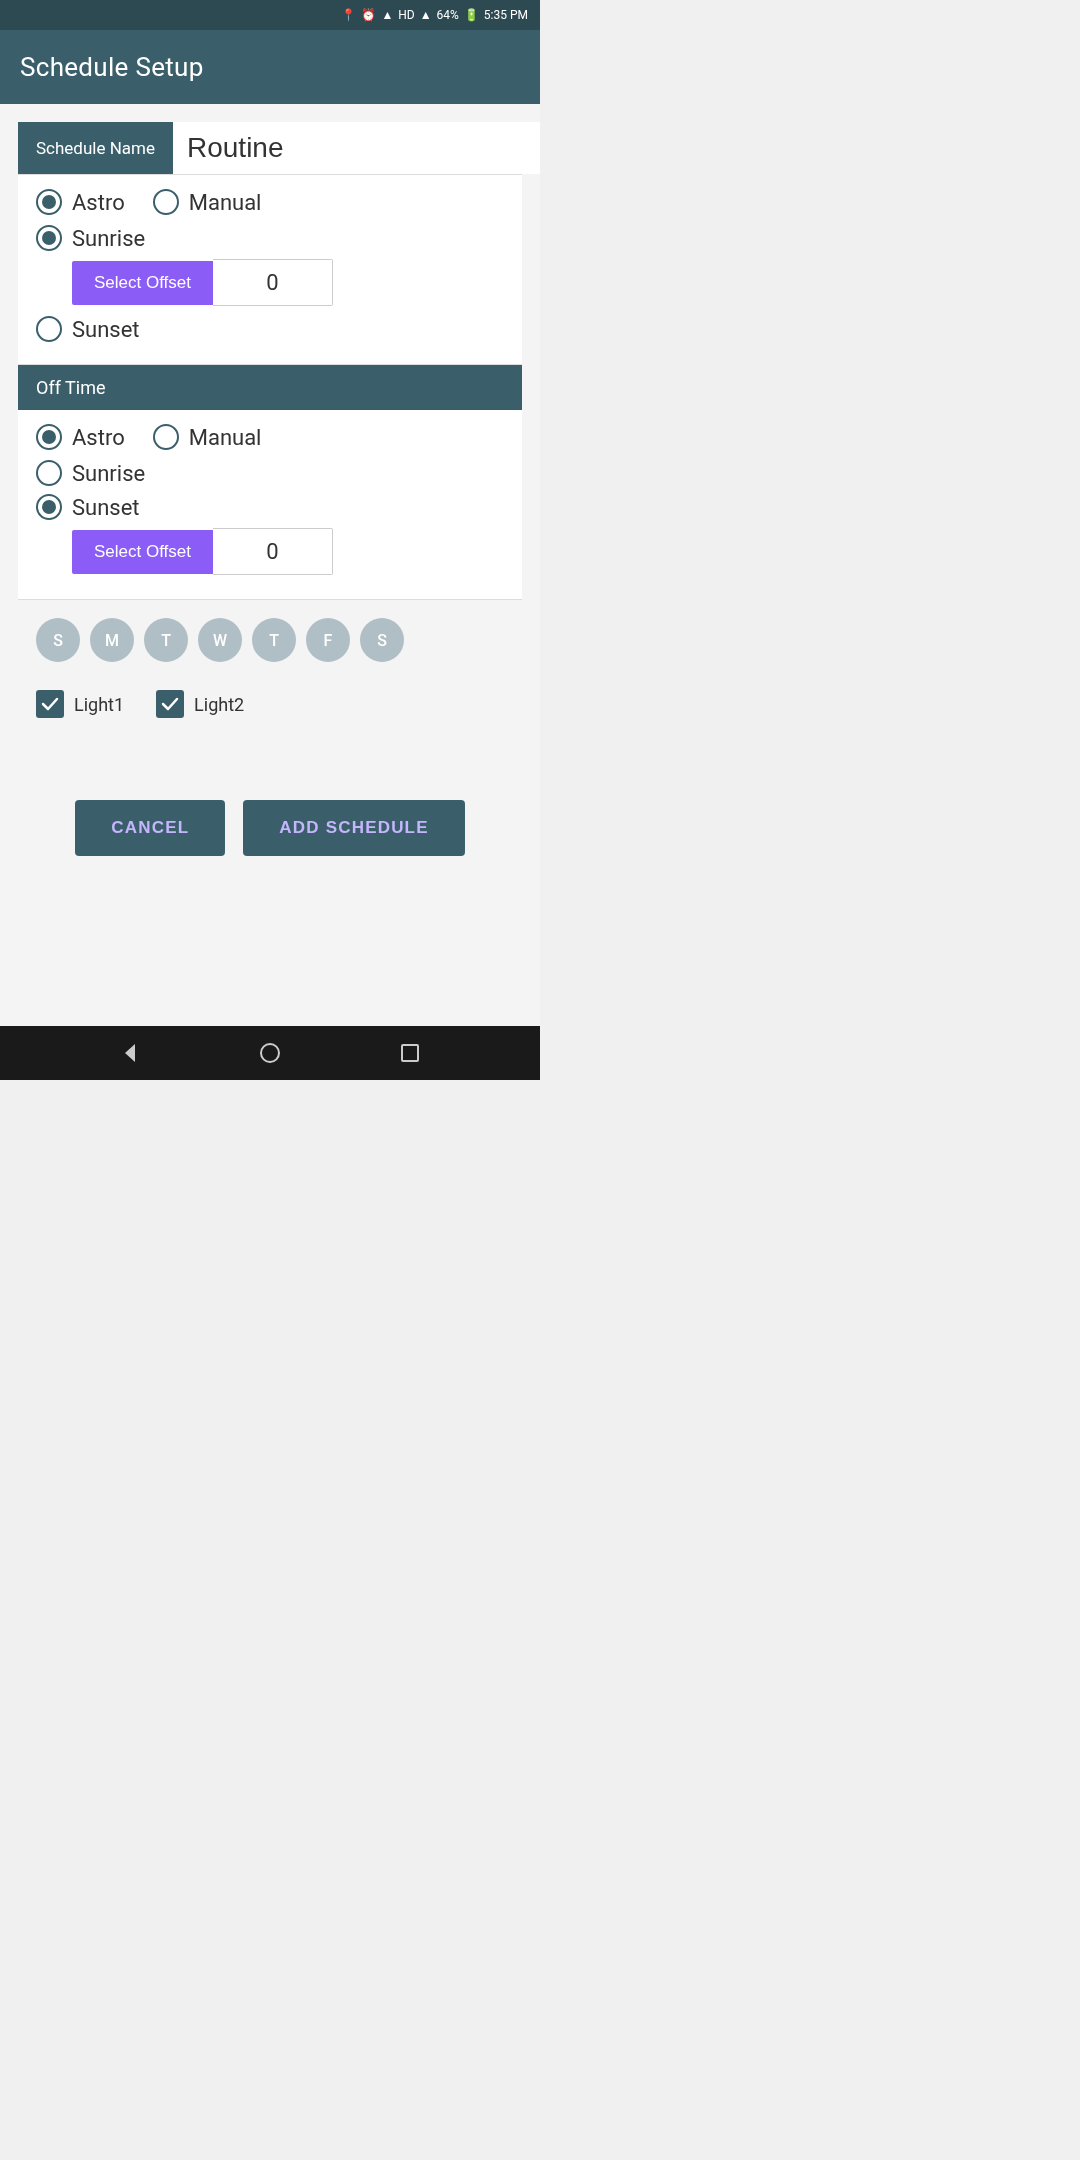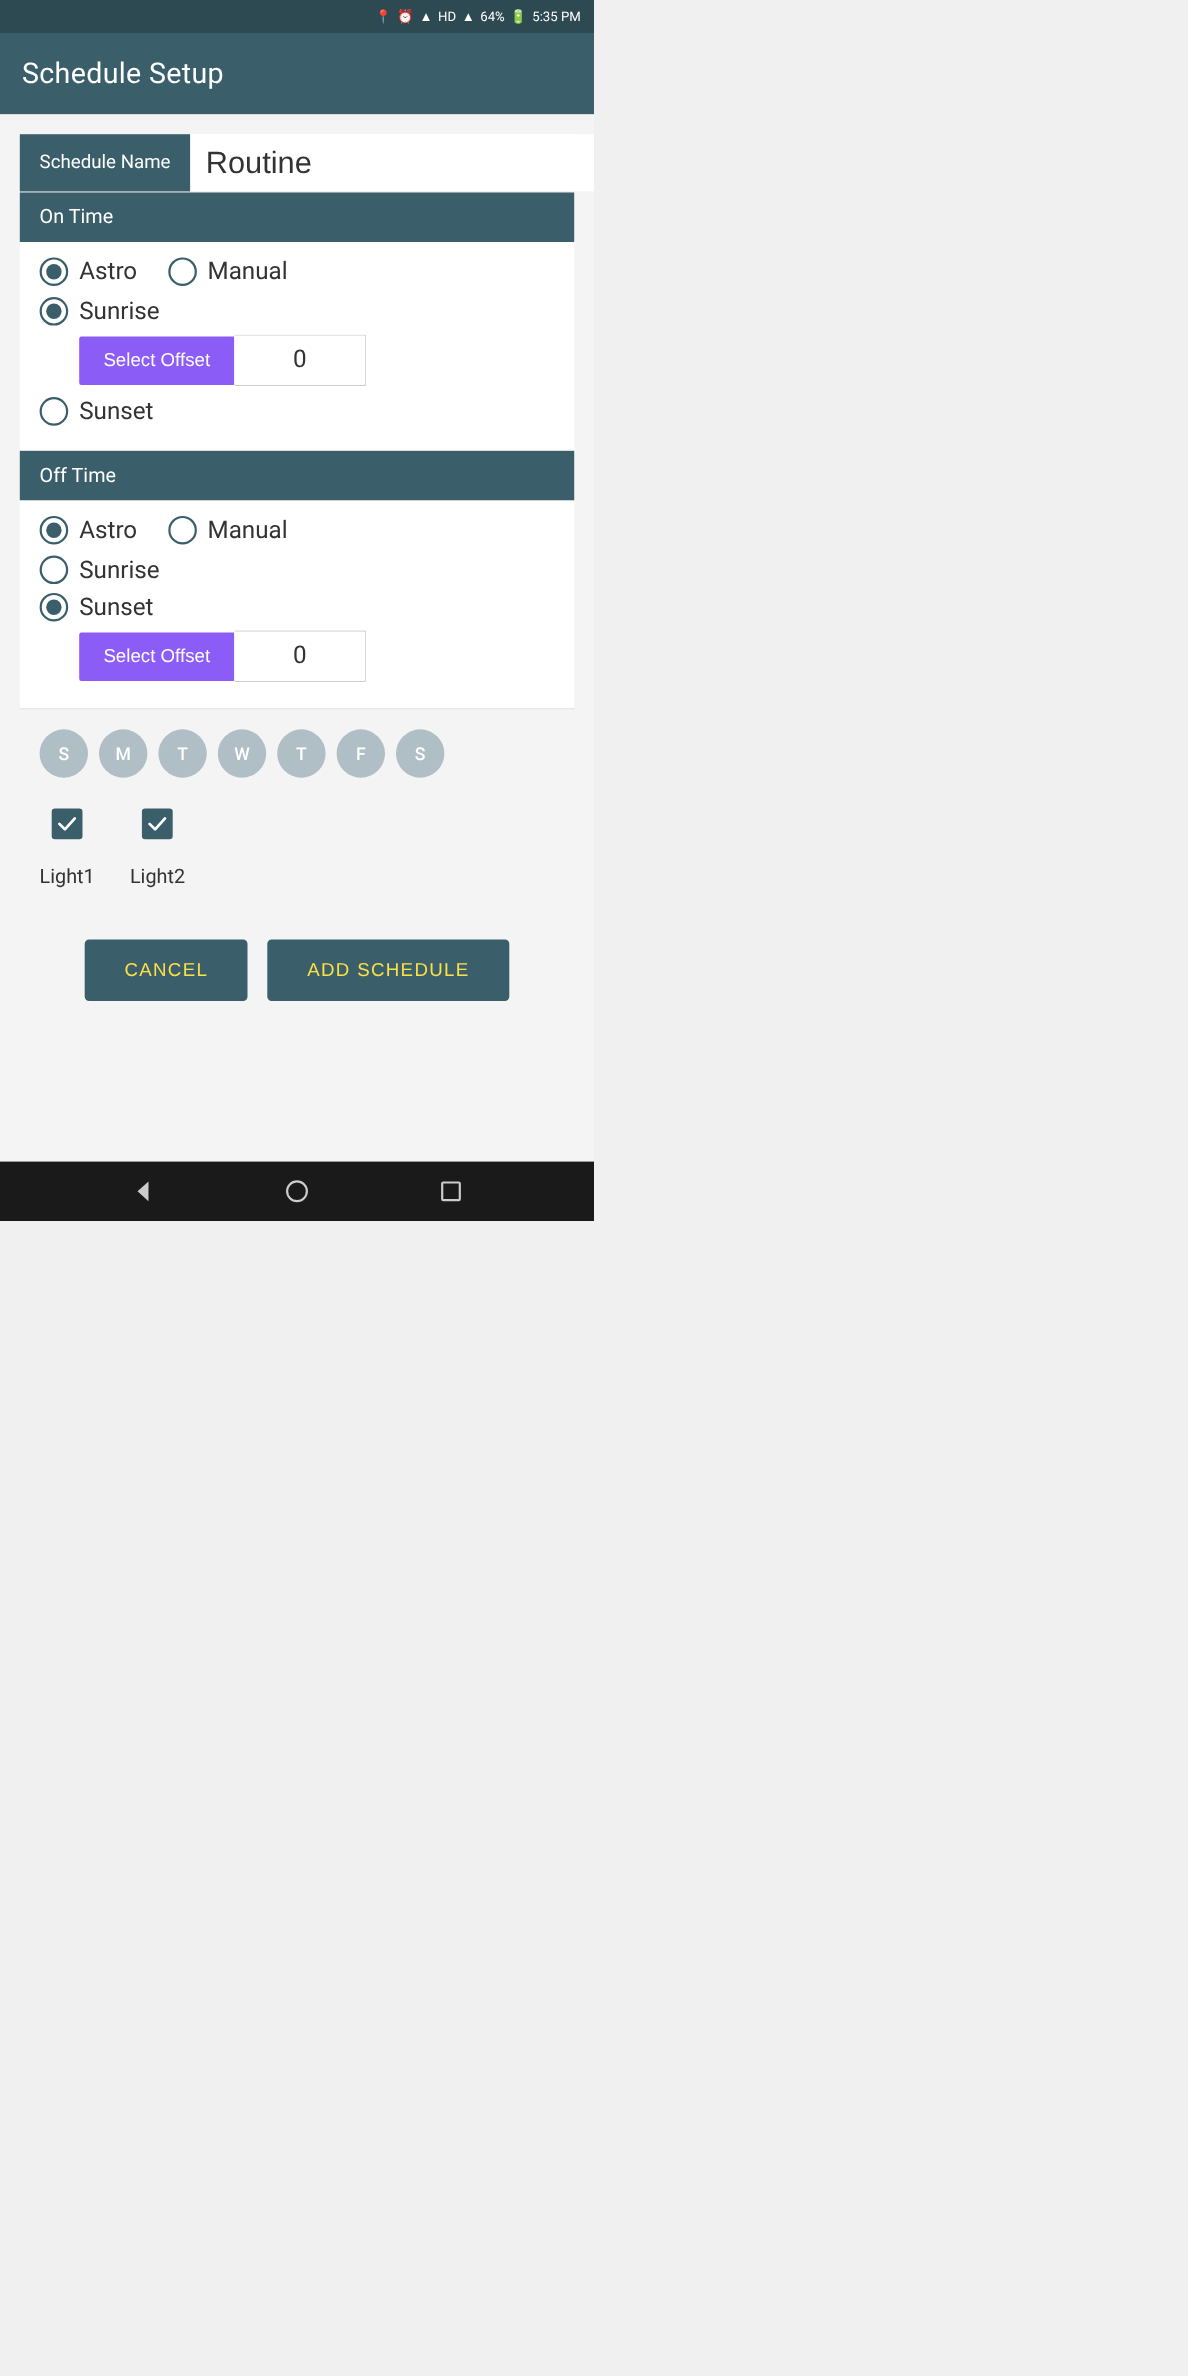--- a/index.html
+++ b/index.html
@@ -190,23 +190,22 @@
     .checkbox-row {
       display: flex;
       align-items: center;
       gap: 32px;
       padding: 10px 18px 18px 18px;
       background: #f4f4f4;
     }
     .checkbox-item {
       display: flex;
       align-items: center;
-      gap: 24px;
-      cursor: pointer;
-      flex-direction: column;
+      gap: 10px;
+      cursor: pointer;
     }
     .checkbox-box {
       width: 28px;
       height: 28px;
       background: #3a5f6a;
       border-radius: 3px;
       display: flex;
       align-items: center;
       justify-content: center;
     }
@@ -224,27 +223,28 @@
       display: flex;
       gap: 18px;
       padding: 28px 40px 28px 40px;
       background: #f4f4f4;
       justify-content: center;
     }
     .btn {
       padding: 18px 36px;
       border: none;
       font-size: 17px;
-      font-weight: 400;
+      font-weight: 700;
       letter-spacing: 1.2px;
       border-radius: 4px;
       cursor: pointer;
-      color: #fde047;
+      color: #c4b5fd;
       background: #3a5f6a;
       text-transform: uppercase;
+      margin-top: 36px;
     }
     .btn-cancel { background: #3a5f6a; }
     .btn-add { background: #3a5f6a; }
 
     
     .nav-bar {
       background: #1a1a1a;
       height: 54px;
       display: flex;
       align-items: center;
@@ -291,21 +291,20 @@
   <h1>Schedule Setup</h1>
 </div>
 
 <div class="content">
 
   <div class="schedule-name-row">
     <div class="schedule-name-label">Schedule Name</div>
     <input class="schedule-name-input" type="text" value="Routine" style="">
   </div>
 
-  <div class="section-header">On Time</div>
 
   <div class="radio-group">
 
     <div class="radio-row">
       <div class="radio-item">
         <div class="radio-circle checked"></div>
         <span class="radio-label">Astro</span>
       </div>
       <div class="radio-item">
         <div class="radio-circle"></div>

